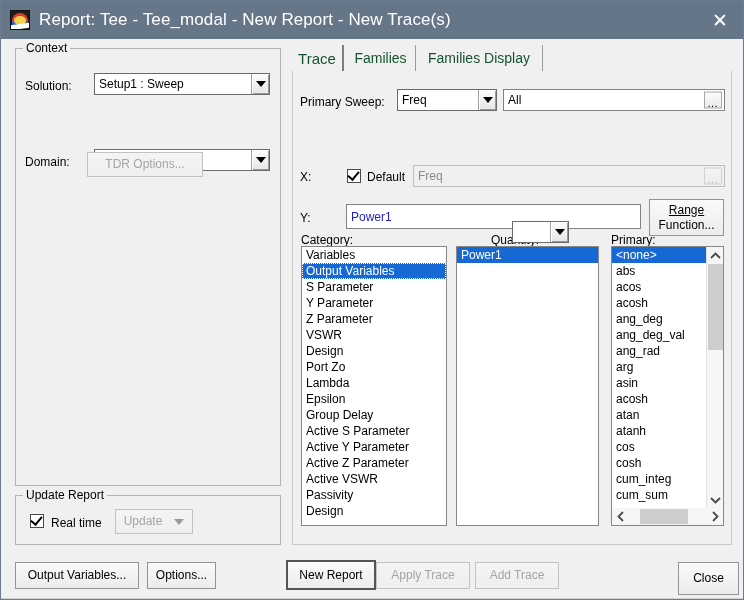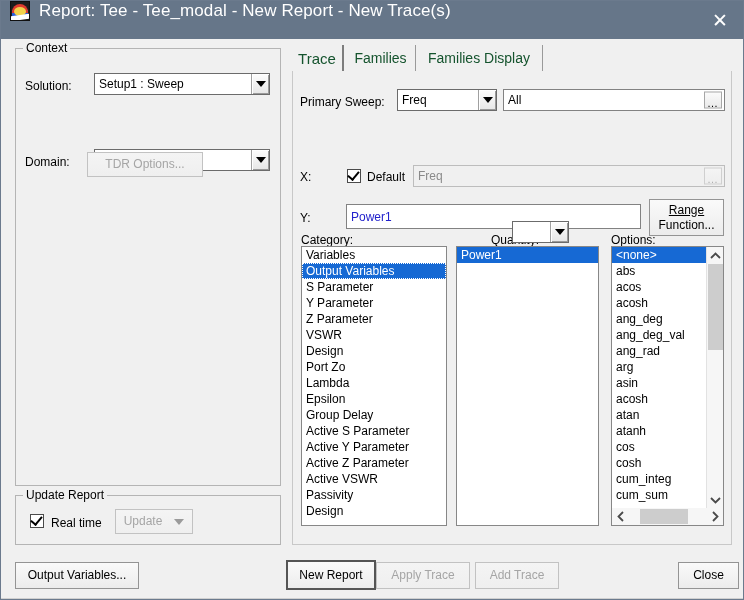--- a/index.html
+++ b/index.html
@@ -18,21 +18,21 @@
     width: 744px; height: 600px;
     background: #f0f0f0;
     box-sizing: border-box;
     border: 1px solid #6b7a8d;
   }
   
   .titlebar {
     position: absolute; left: 0; top: 0;
     width: 742px; height: 38px;
     background: #667689;
-    display: flex; align-items: flex-start;
+    display: flex; align-items: center;
   }
   .title-icon {
     width: 20px; height: 20px;
     margin-left: 9px; margin-right: 9px;
     position: relative;
     background: #1d1d1d;
     border: 1px solid #101010;
     box-sizing: border-box;
     overflow: hidden;
     flex: none;
@@ -308,20 +308,21 @@
     <div class="cb" style="left:29px; top:475px;">
       <i class="tick"></i>
     </div>
     <div class="lbl" style="left:50px; top:477px;">Real time</div>
     <div class="btn disabled" style="left:114px; top:470px; width:78px; height:25px;">
       <span>Update</span>
       <i class="tri-down dim" style="margin-left:12px;"></i>
     </div>
 
     <div class="btn" style="left:14px; top:523px; width:124px; height:27px;">Output Variables...</div>
+    <div class="btn" style="left:146px; top:523px; width:69px; height:27px;">Options...</div>
 
     <div class="tabstrip" style="left:291px; top:6px; width:440px;">
       <div class="tab active" style="left:0px; width:52px;">Trace</div>
       <div class="tab" style="left:54px; width:70px;">Families</div>
       <div class="tab" style="left:124px; width:127px;">Families Display</div>
     </div>
 
     <div class="rpanel" style="left:291px; top:32px; width:440px; height:474px;"></div>
 
     <div class="lbl" style="left:299px; top:56px;">Primary Sweep:</div>
@@ -356,21 +357,21 @@
     </div>
 
     <div class="lbl" style="left:300px; top:194px;">Category:</div>
     <div class="lbl" style="left:456px; top:194px;margin-left:34px;">Quantity:</div>
     <div class="combo" style="left:511px; top:182px; width:57px; height:22px;">
       <span class="val"></span>
       <span class="arrowbtn">
           <i class="tri-down"></i>
         </span>
     </div>
-    <div class="lbl" style="left:610px; top:194px;">Options:</div>
+    <div class="lbl" style="left:610px; top:194px;">Primary:</div>
 
     <div class="listbox" style="left:300px; top:207px; width:146px; height:280px;">
       <div class="items">
           <div class="li">Variables</div>
           <div class="li sel focus">Output Variables</div>
           <div class="li">S Parameter</div>
           <div class="li">Y Parameter</div>
           <div class="li">Z Parameter</div>
           <div class="li">VSWR</div>
           <div class="li">Design</div>
@@ -446,18 +447,18 @@
             </span>
         </div>
       </div>
     </div>
 
     <div class="btn default" style="left:285px; top:521px; width:90px; height:30px;">
       <span>New Report</span>
     </div>
     <div class="btn disabled" style="left:375px; top:523px; width:94px; height:27px;">Apply Trace</div>
     <div class="btn disabled" style="left:474px; top:523px; width:84px; height:27px;">Add Trace</div>
-    <div class="btn" style="left:677px; top:523px; width:61px; height:27px;">Close</div>
+    <div class="btn" style="left:677px; top:523px; width:61px; height:33px;">Close</div>
 
     <div class="watermark">https://blog.csdn.net/qq_41512947</div>
     <div class="bottom-sep"></div>
   </div>
 </div>
 
 </body></html>

